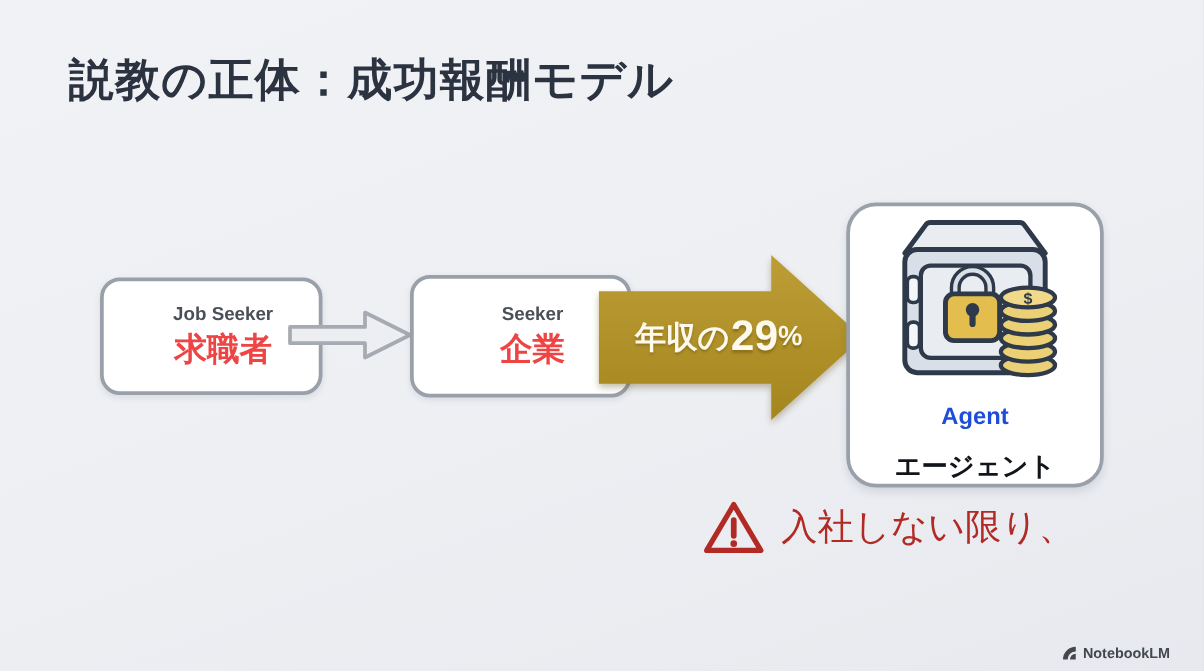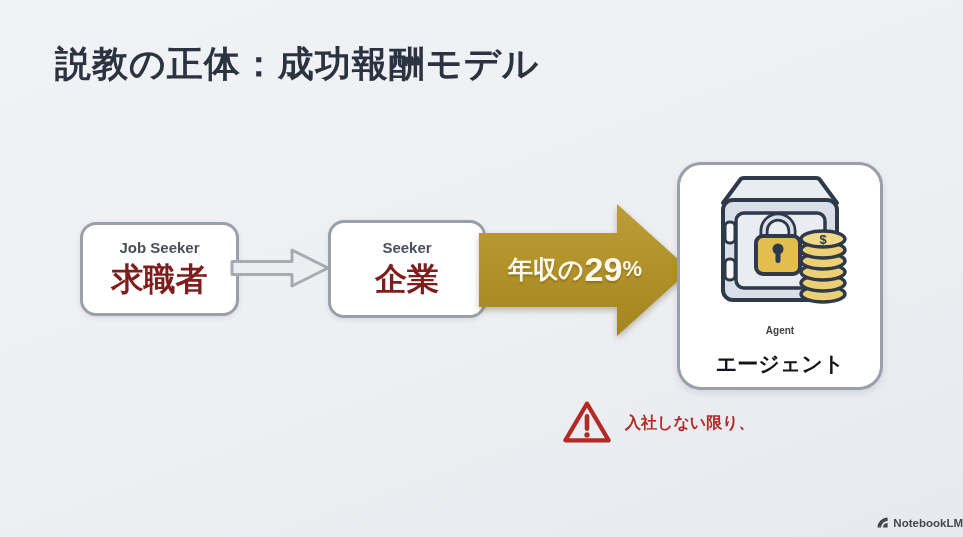--- a/index.html
+++ b/index.html
@@ -9,51 +9,52 @@
     font-family:"Liberation Sans","DejaVu Sans",sans-serif;
   }
   .title{
     position:absolute;left:55px;top:40px;margin:0;
     font-size:36px;font-weight:800;color:#2b3240;letter-spacing:1px;
   }
   .node{
     position:absolute;background:#ffffff;border:3px solid #99a0a9;border-radius:16px;
     display:flex;flex-direction:column;align-items:center;justify-content:center;
     box-shadow:0 2px 5px rgba(40,50,70,0.10);
+    padding-left:19px;
   }
   .node .en{font-size:15px;font-weight:700;color:#4b5058;line-height:1.2;}
-  .node .ja{font-size:32px;font-weight:800;color:#7f1d1d;line-height:1.25;margin-top:2px;}
+  .node .ja{font-size:26px;font-weight:800;color:#ef4444;line-height:1.25;margin-top:2px;}
   .node-job{left:80px;top:222px;width:153px;height:88px;}
   .node-company{left:328px;top:220px;width:152px;height:92px;}
   .connector{position:absolute;left:230px;top:245px;}
   .gold-arrow{position:absolute;left:479px;top:201px;filter:drop-shadow(0 3px 3px rgba(90,70,10,0.35));}
   .fee{
     position:absolute;left:487px;top:243px;width:176px;height:52px;
     display:flex;align-items:center;justify-content:center;
     color:#fdf9ec;font-weight:800;text-shadow:0 2px 2px rgba(80,60,0,0.35);
     white-space:nowrap;z-index:2;
   }
   .fee .prefix{font-size:25px;}
   .fee .value{font-size:34px;margin-left:1px;}
   .fee .suffix{font-size:22px;}
   .agent-card{
     position:absolute;left:677px;top:162px;width:200px;height:222px;
     background:#ffffff;border:3px solid #99a0a9;border-radius:24px;
     box-shadow:0 3px 7px rgba(40,50,70,0.12);
     display:flex;flex-direction:column;align-items:center;z-index:3;
   }
   .agent-card .safe{margin-top:10px;}
-  .agent-card .en{font-size:10px;font-weight:700;color:#404040;margin-top:16px;}
+  .agent-card .en{font-size:19px;font-weight:700;color:#1d4ed8;margin-top:16px;}
   .agent-card .ja{font-size:21px;font-weight:800;color:#111419;margin-top:14px;}
   .warning{
     position:absolute;left:562px;top:398px;display:flex;align-items:center;gap:13px;z-index:2;
   }
-  .warning .lines{color:#b22a24;font-size:16px;font-weight:700;line-height:29px;white-space:nowrap;}
+  .warning .lines{color:#b22a24;font-size:29px;font-weight:400;line-height:29px;white-space:nowrap;}
   .watermark{
-    position:absolute;right:0;bottom:8px;display:flex;align-items:center;gap:4px;
+    position:absolute;right:27px;bottom:8px;display:flex;align-items:center;gap:4px;
     color:#43484e;font-size:11.5px;font-weight:700;
   }
 </style>
 </head>
 <body>
 
 <div class="slide">
 
   <h1 class="title">説教の正体：成功報酬モデル</h1>
 

